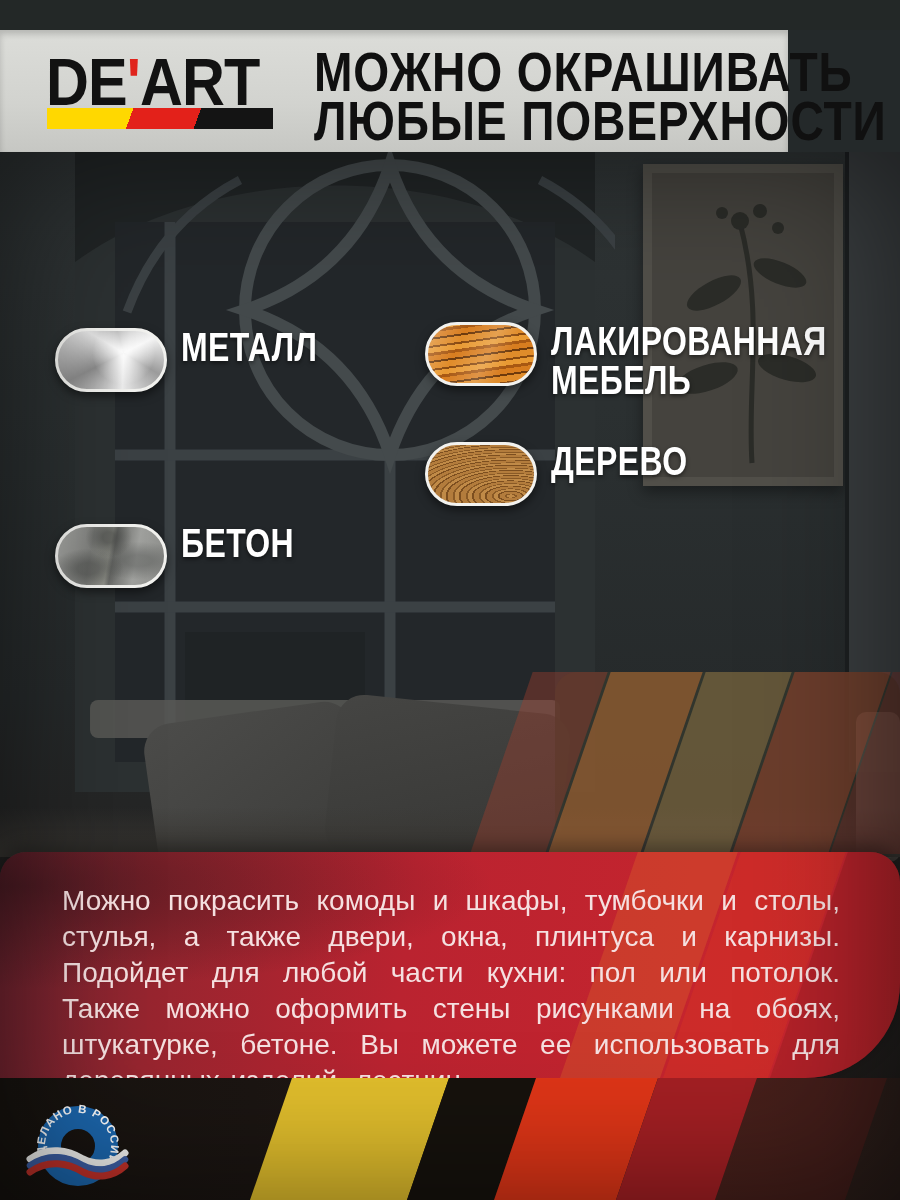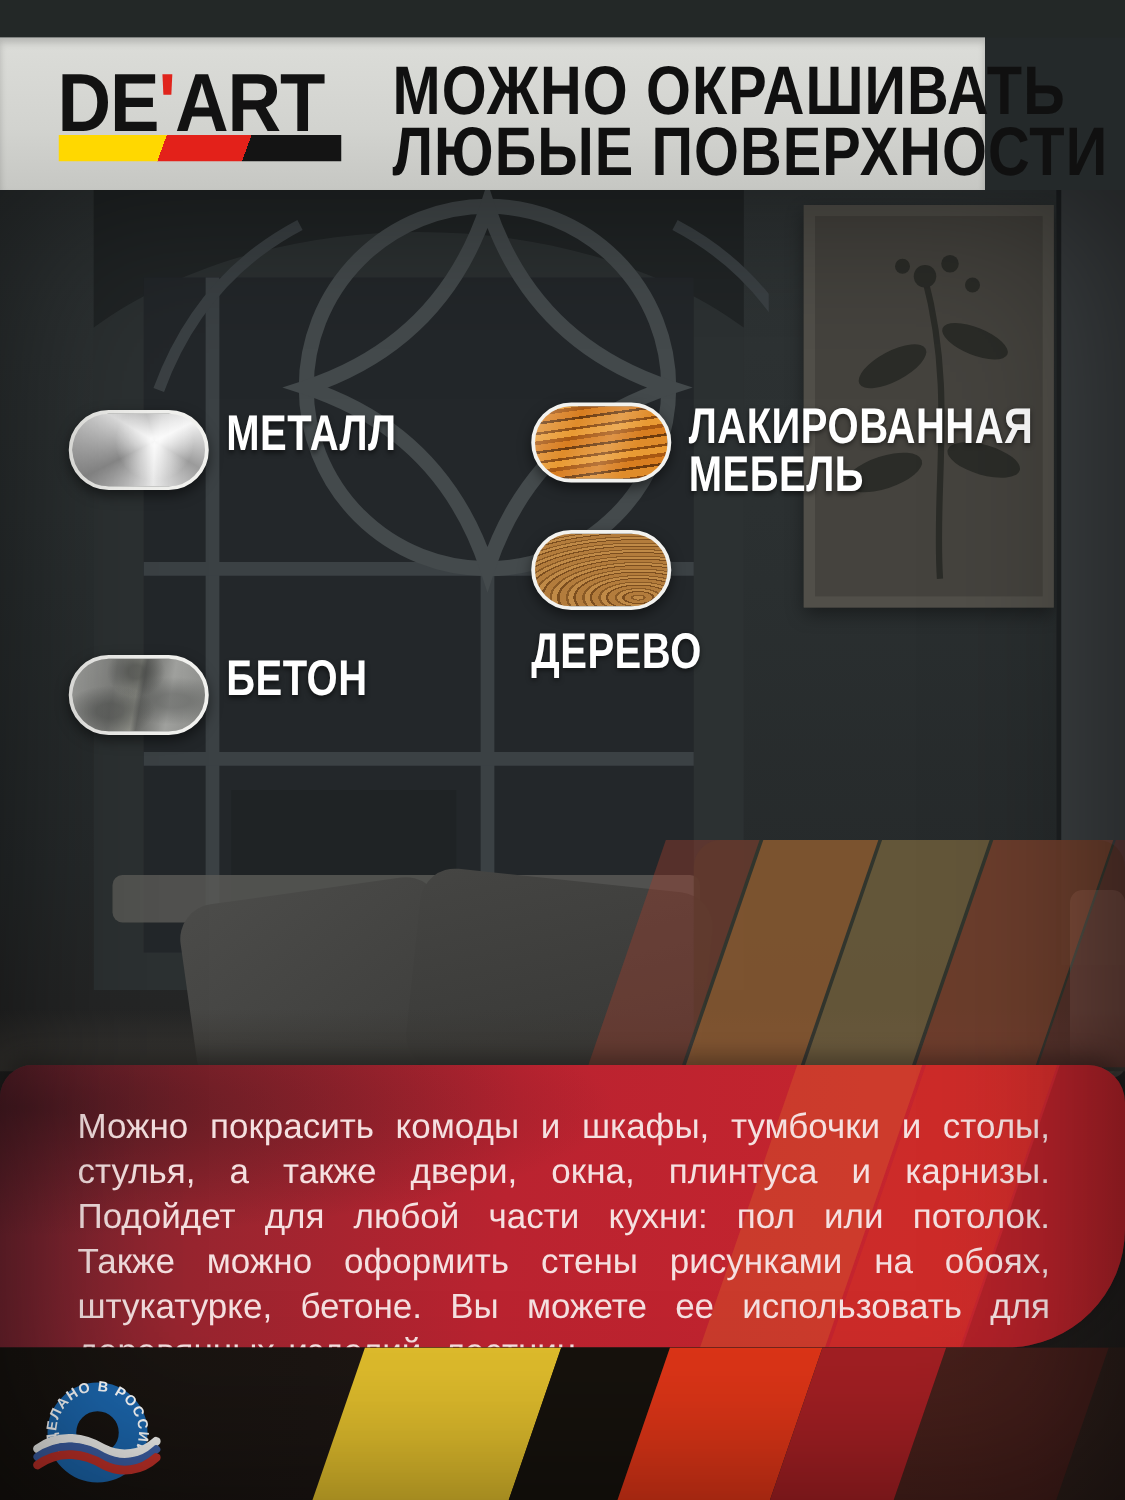--- a/index.html
+++ b/index.html
@@ -192,21 +192,21 @@
     </div>
 
     <div class="surf" style="left:55px;top:176px;">
       <span class="pill tex-metal"></span>
       <span class="surf-label">МЕТАЛЛ</span>
     </div>
     <div class="surf" style="left:425px;top:170px;">
       <span class="pill tex-lacquer"></span>
       <span class="surf-label two">ЛАКИРОВАННАЯ МЕБЕЛЬ</span>
     </div>
-    <div class="surf" style="left:425px;top:272px;flex-direction:column;">
+    <div class="surf" style="left:425px;top:290px;">
       <span class="pill tex-wood"></span>
       <span class="surf-label">ДЕРЕВО</span>
     </div>
     <div class="surf" style="left:55px;top:372px;">
       <span class="pill tex-concrete"></span>
       <span class="surf-label">БЕТОН</span>
     </div>
 
     <section class="banner">
       <span class="b-stripe bs1"></span>

